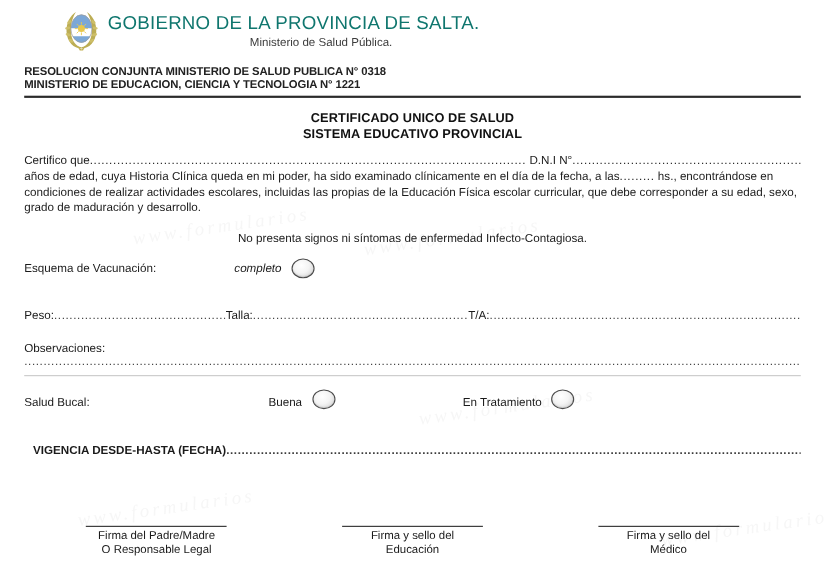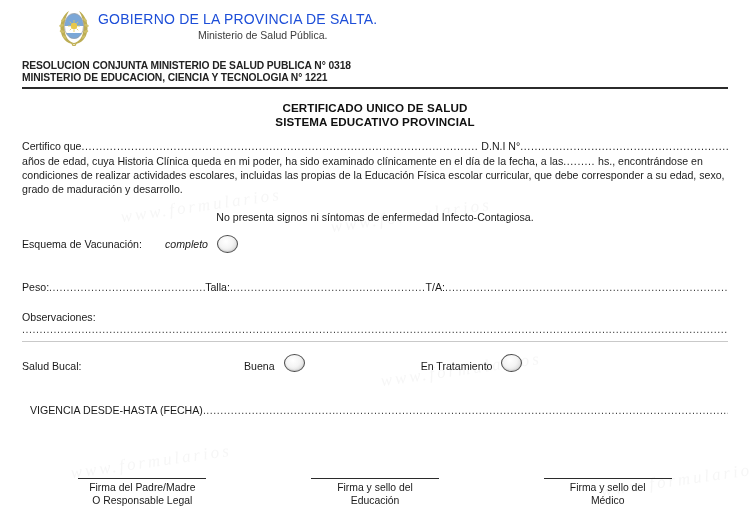--- a/index.html
+++ b/index.html
@@ -59,23 +59,23 @@
     margin-left: 34px;
     margin-top: 1px;
     flex: none;
   }
   .header-titles {
     margin-left: 6px;
     padding-top: 5px;
   }
   .gob-title {
     font-family: "Liberation Sans", sans-serif;
-    font-size: 14px;
+    font-size: 17px;
     letter-spacing: 0.2px;
-    color: #1d4ed8;
+    color: #0f766e;
     white-space: nowrap;
   }
   .min-title {
     font-family: "Liberation Sans", sans-serif;
     font-size: 10.5px;
     color: #3c3c3c;
     text-align: center;
     margin-top: 2px;
     padding-left: 50px;
     white-space: nowrap;
@@ -127,21 +127,21 @@
     text-align: center;
   }
 
   
   .vac-row {
     display: flex;
     align-items: center;
     margin-top: 11px;
     font-size: 10.6px;
   }
-  .vac-label { width: 143px; }
+  .vac-label { width: 191px; }
   .vac-opt { margin-right: 9px; font-style: italic; }
 
   .circle {
     display: inline-block;
     width: 19px;
     height: 16px;
     border-radius: 50%;
     border: 1px solid #4a4a4a;
     background: radial-gradient(ellipse at 42% 34%, #ffffff 0%, #f4f4f4 45%, #d8d8d8 82%, #c8c8c8 100%);
     box-shadow: inset 0 -1px 1px rgba(0,0,0,0.10);
@@ -179,20 +179,21 @@
 
   
   .vigencia {
     font-size: 10.6px;
     margin-top: 32px;
     padding-left: 8px;
     white-space: nowrap;
     overflow: hidden;
     display: flex;
     align-items: baseline;
+    font-weight: bold;
   }
   .vigencia .lead { overflow: hidden; letter-spacing: 0.55px; color: #3a3a3a; }
 
   
   .sig-area {
     display: flex;
     margin-top: 62px;
     padding: 0 4px;
   }
   .sig-col {

